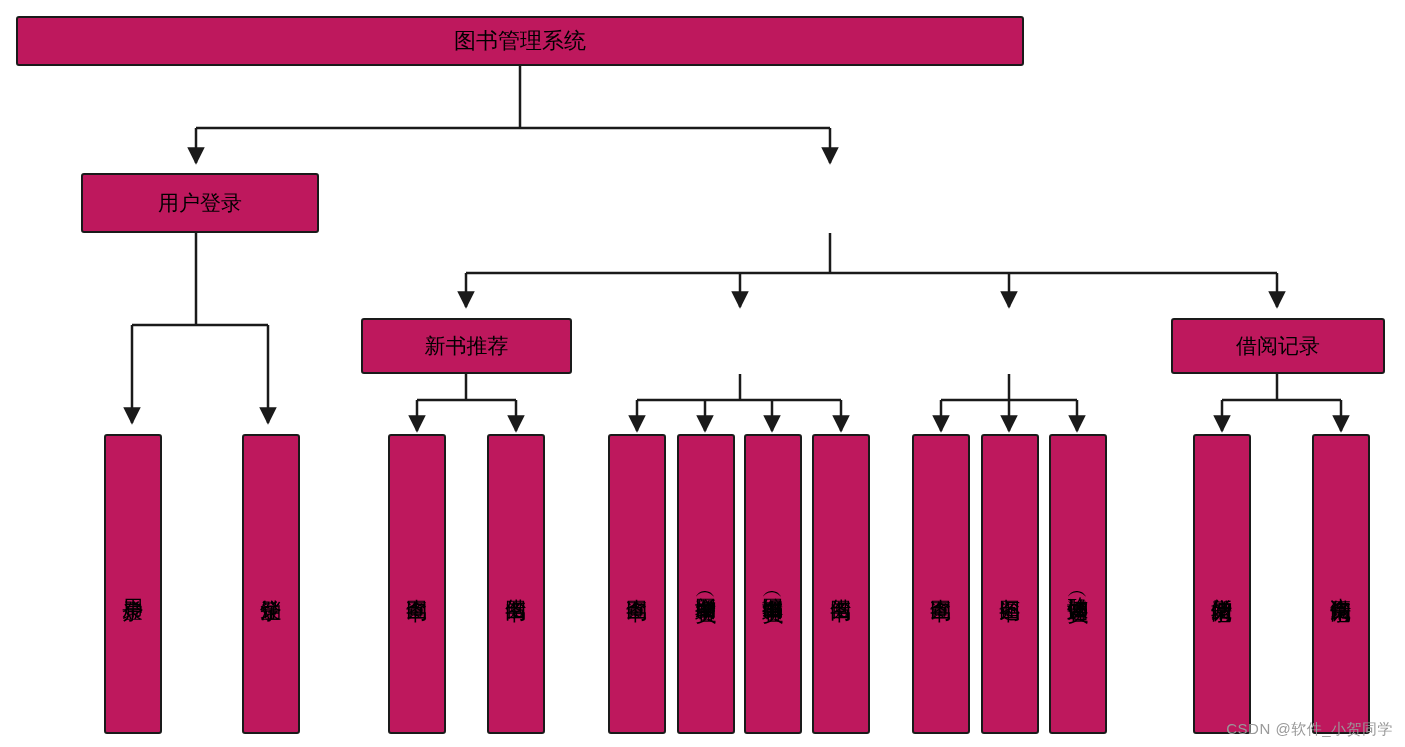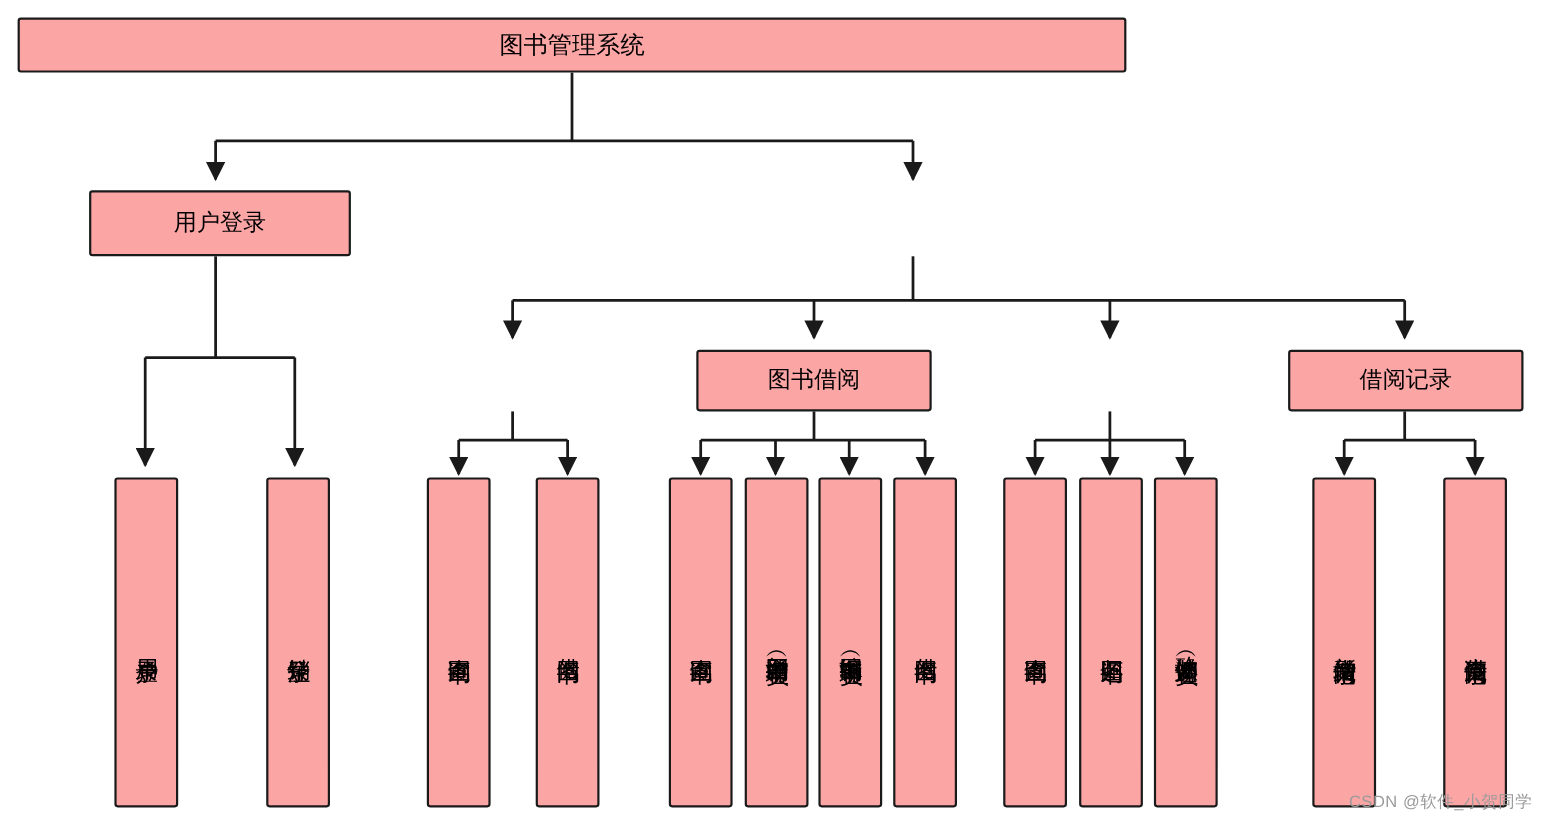--- a/index.html
+++ b/index.html
@@ -22,21 +22,21 @@
     left: 0;
     top: 0;
     width: 1405px;
     height: 747px;
     pointer-events: none;
   }
   .node {
     position: absolute;
     box-sizing: border-box;
     border: 2px solid #1a1a1a;
-    background: #fca5a5;
+    background: #be185d;
     border-radius: 3px;
     display: flex;
     align-items: center;
     justify-content: center;
     color: #000000;
     text-align: right;
   }
   .node.horizontal {
     font-size: 21px;
     line-height: 1.25;
@@ -119,24 +119,24 @@
 
   <div class="node horizontal root" style="left:16px; top:16px; width:1008px; height:50px;">
     <span>图书管理系统</span>
   </div>
 
   <div class="node horizontal" style="left:81px; top:173px; width:238px; height:60px;">
     <span>用户登录</span>
   </div>
 
 
+  <div class="node horizontal" style="left:361px; top:318px; width:211px; height:56px;">
+    <span>新书推荐</span>
+  </div>
 
-  <div class="node horizontal" style="left:633px; top:318px; width:214px; height:56px;">
-    <span>图书借阅</span>
-  </div>
 
 
   <div class="node horizontal" style="left:1171px; top:318px; width:214px; height:56px;">
     <span>借阅记录</span>
   </div>
 
   <div class="node vertical" style="left:104px; top:434px; width:58px; height:300px;">
     <span>用户登录</span>
   </div>
 

